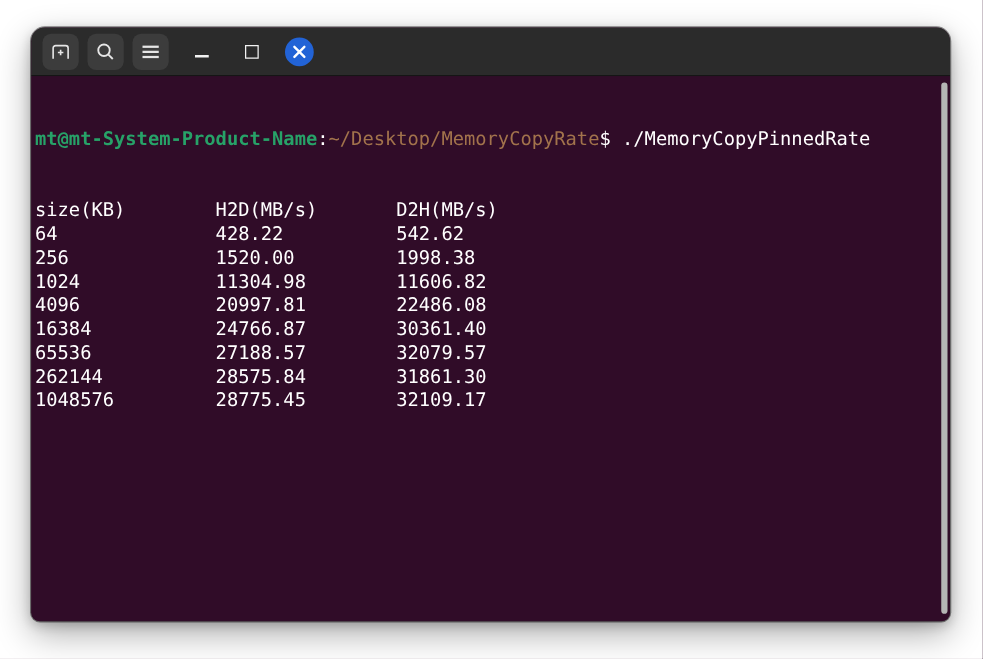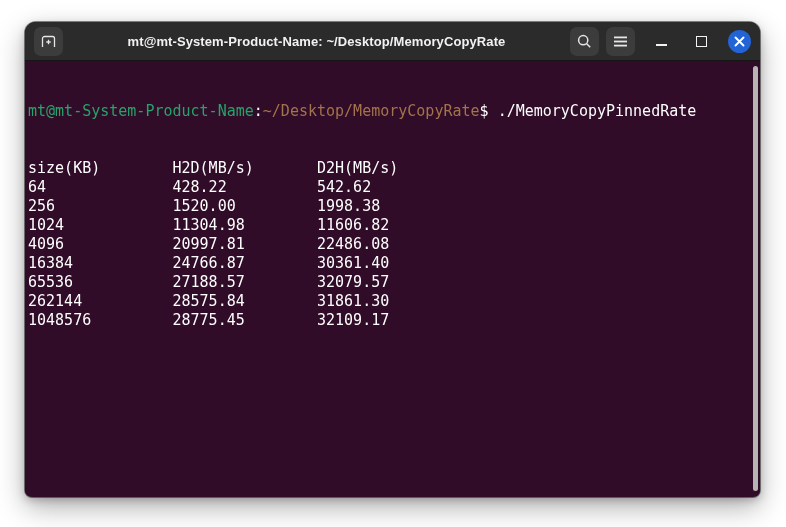--- a/index.html
+++ b/index.html
@@ -95,21 +95,21 @@
   }
   .term-text {
     font-family: "DejaVu Sans Mono", monospace;
     font-size: 15px;
     line-height: 19px;
     color: var(--foreground);
     white-space: pre;
     padding: 3px 0 0 3px;
   }
   .line { height: 19px; }
-  .green { color: var(--prompt-green); font-weight: normal; }
+  .green { color: var(--prompt-green); font-weight: bold; }
   .tan { color: var(--path-tan); font-weight: normal; }
   .cursor {
     display: inline-block;
     width: 9px; height: 17px;
     background: var(--foreground);
     vertical-align: -3px;
   }
   .scrollbar {
     position: absolute;
     top: 0; right: 0;
@@ -132,21 +132,20 @@
   <div class="titlebar">
     <button class="tb-btn">
       <span>
         <svg width="17" height="17" viewBox="0 0 17 17" fill="none" stroke="#e6e6e6" stroke-width="1.3">
           <path d="M2.5 14 V5.5 a2 2 0 0 1 2-2 H12.5 a2 2 0 0 1 2 2 V14"></path>
           <path d="M8.5 6.8 v4.4 M6.3 9 h4.4"></path>
         </svg>
       </span>
     </button>
 
-    <div class="title">mt@mt-System-Product-Name: ~/Desktop/MemoryCopyRate</div>
 
     <button class="tb-btn">
       <span>
         <svg width="17" height="17" viewBox="0 0 17 17" fill="none" stroke="#e6e6e6" stroke-width="1.5">
           <circle cx="7.2" cy="7.2" r="4.6"></circle>
           <path d="M10.7 10.7 L14.2 14.2"></path>
         </svg>
       </span>
     </button>
 

